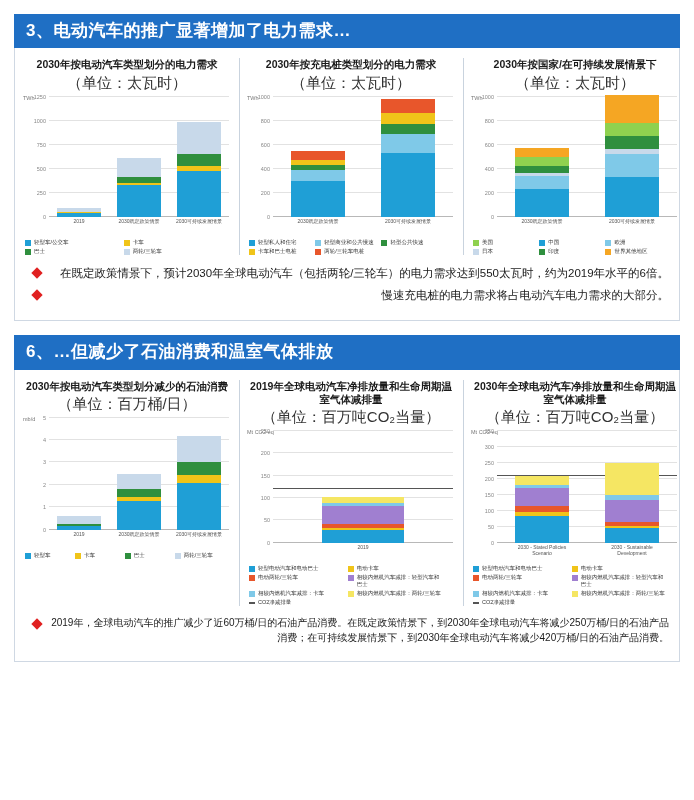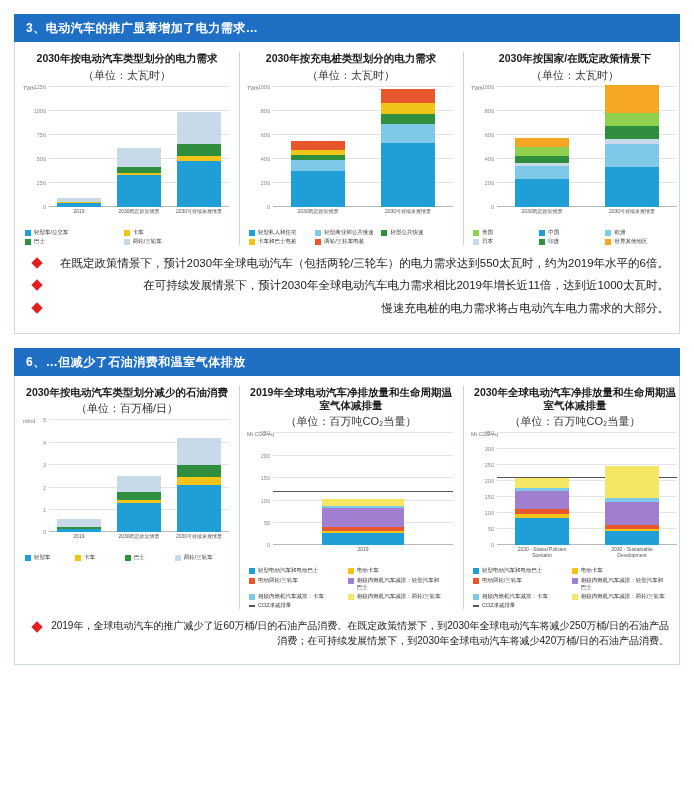--- a/index.html
+++ b/index.html
@@ -20,21 +20,21 @@
     height: 800px;
     position: relative;
     box-sizing: border-box;
     padding: 0 14px;
   }
 
   
   .section-bar {
     background: #1f6fc4;
     color: #ffffff;
-    font-size: 12px;
+    font-size: 17px;
     font-weight: bold;
     padding: 7px 12px;
     letter-spacing: 0.5px;
     margin-top: 14px;
     line-height: 1.2;
   }
   .section-wrap {
     border: 1px solid #cfd8e3;
     border-top: none;
     padding: 10px 0 8px 8px;
@@ -56,21 +56,21 @@
     padding-left: 7px;
   }
   .chart-title {
     font-size: 10.5px;
     font-weight: bold;
     text-align: center;
     line-height: 1.25;
     color: #1a1a1a;
   }
   .chart-unit {
-    font-size: 11px;
+    font-size: 15px;
     text-align: center;
     color: #333333;
     margin-top: 2px;
   }
 
   
   .plot {
     position: relative;
     margin-top: 4px;
     background: #ffffff;
@@ -345,21 +345,21 @@
               <span>卡车和巴士电桩</span>
             </div>
             <div class="legend-item">
               <span class="swatch" style="background: rgb(232, 86, 43);"></span>
               <span>两轮/三轮车电桩</span>
             </div>
           </div>
       </div>
 
       <div class="chart-col divider">
-        <div class="chart-title">2030年按国家/在既定政策情景下</div>
+        <div class="chart-title">2030年按国家/在可持续发展情景下</div>
         <div class="chart-unit">（单位：太瓦时）</div>
         <div class="plot" id="plot-chart3" style="height:120px">
           <div class="yaxis-label">TWh</div>
         <div class="grid" style="bottom: 0px;">
               <span class="tick-label">0</span>
             </div>
             <div class="grid" style="bottom: 24px;">
               <span class="tick-label">200</span>
             </div>
             <div class="grid" style="bottom: 48px;">
@@ -427,24 +427,20 @@
             </div>
           </div>
       </div>
 
     </div>
 
     <div class="bullets">
       <div class="bullet">
         <span class="diamond"></span>
         <span class="bullet-text">在既定政策情景下，预计2030年全球电动汽车（包括两轮/三轮车）的电力需求达到550太瓦时，约为2019年水平的6倍。</span>
-      </div>
-      <div class="bullet">
-        <span class="diamond"></span>
-        <span class="bullet-text">在可持续发展情景下，预计2030年全球电动汽车电力需求相比2019年增长近11倍，达到近1000太瓦时。</span>
       </div>
       <div class="bullet">
         <span class="diamond"></span>
         <span class="bullet-text">慢速充电桩的电力需求将占电动汽车电力需求的大部分。</span>
       </div>
     </div>
   </div>
 
   <div class="section-bar">6、…但减少了石油消费和温室气体排放</div>
   <div class="section-wrap">

